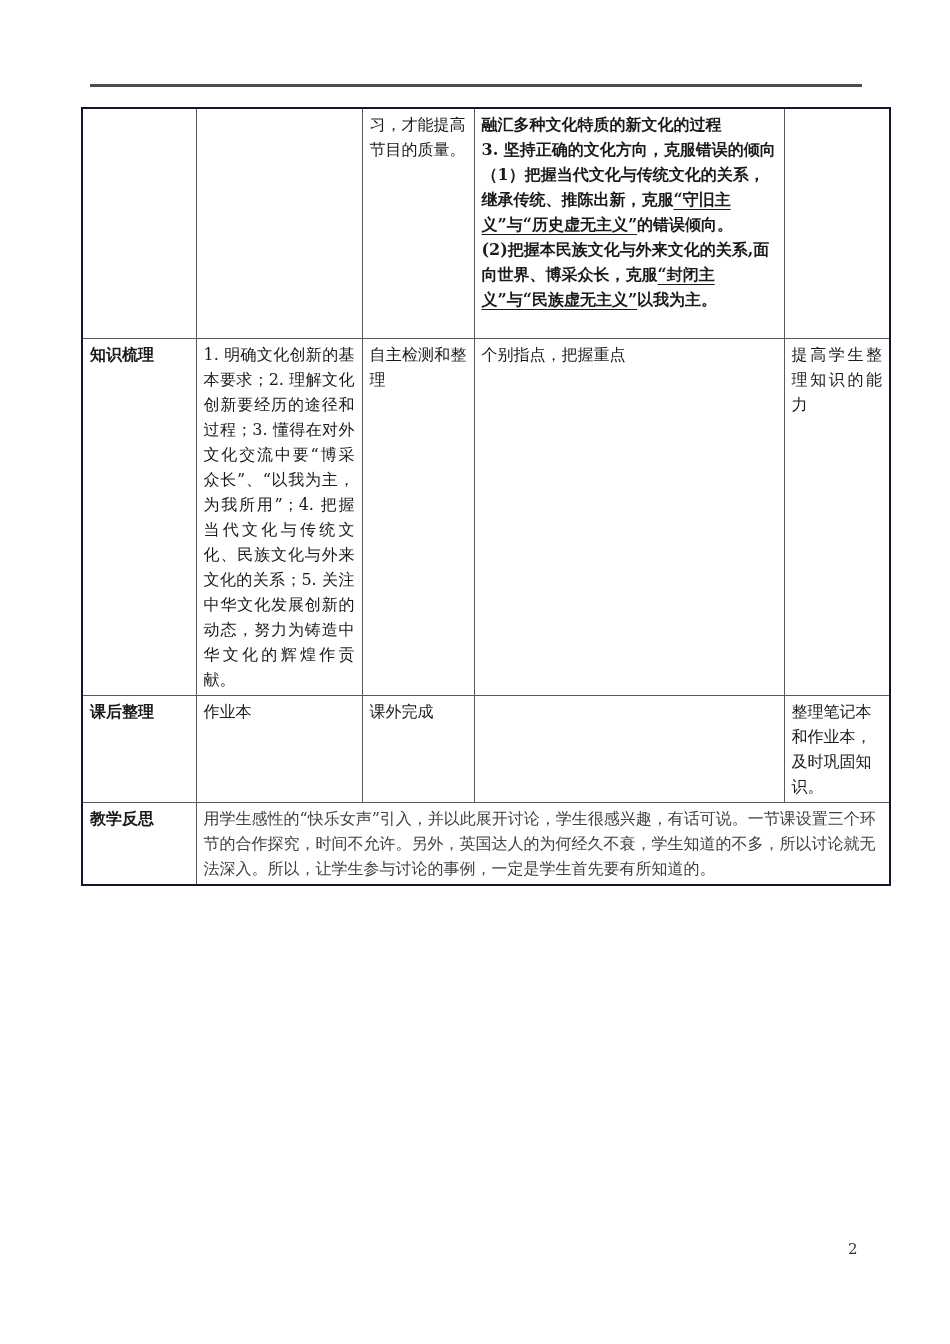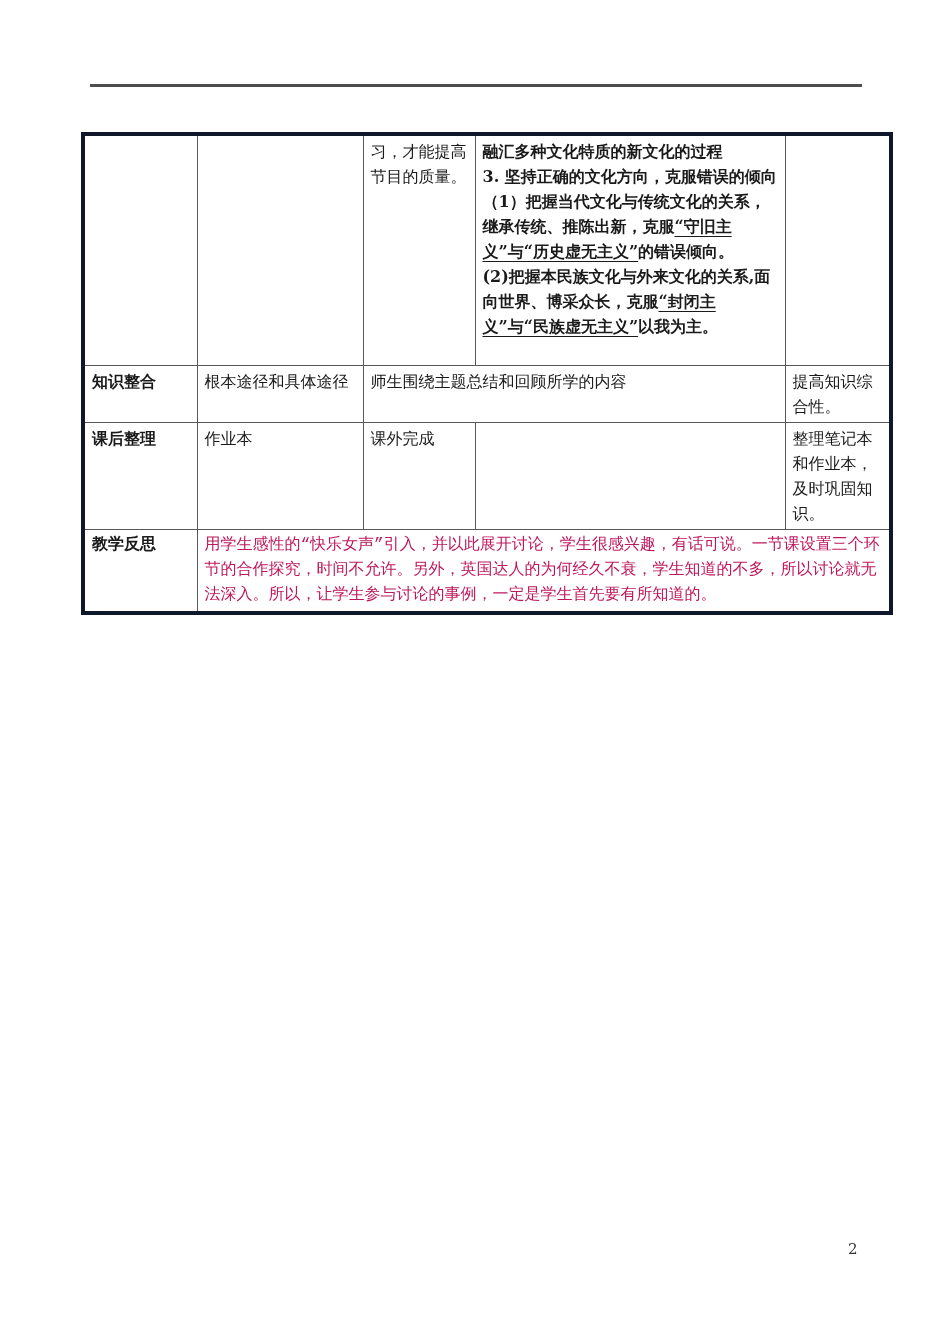--- a/index.html
+++ b/index.html
@@ -19,25 +19,25 @@
     position: absolute;
     left: 90px;
     top: 84px;
     width: 772px;
     height: 3px;
     background: #4d4d4d;
   }
   table.lesson-table {
     position: absolute;
     left: 81px;
-    top: 132px;
+    top: 107px;
     width: 808px;
     border-collapse: collapse;
     table-layout: fixed;
-    border: 4px solid #0f172a;
+    border: 2px solid #0f172a;
   }
   table.lesson-table td {
     border: 1px solid #595959;
     vertical-align: top;
     padding: 3px 7px;
     font-size: 16px;
     line-height: 25px;
     word-break: break-all;
     overflow: hidden;
   }
@@ -52,35 +52,35 @@
     font-weight: bold;
   }
   td.justify {
     text-align: justify;
   }
   td u {
     text-decoration: underline;
     text-underline-offset: 4px;
   }
   td.reflection-content {
-    color: #be185d;
+    color: #404040;
     line-height: 26px;
   }
   .page-number {
     position: absolute;
     left: 848px;
     top: 1240px;
     font-size: 15px;
     color: #333333;
   }
   .r1 td { height: 223px; }
   .r2 td { height: 343px; }
   .r3 td { height: 48px;  }
   .r4 td { height: 89px;  }
-  .r5 td { height: 66px; font-family: Liberation Mono, monospace;  }
+  .r5 td { height: 66px;  }
 </style>
 </head>
 <body>
 
 <div class="header-rule"></div>
 
 <table class="lesson-table">
   <colgroup>
     <col style="width:114px">
     <col style="width:166px">
@@ -94,27 +94,28 @@
     <td class="label-cell"></td>
     <td></td>
     <td>习，才能提高节目的质量。</td>
     <td class="pre"><span>融汇多种文化特质的新文化的过程
 3. 坚持正确的文化方向，克服错误的倾向
 （1）把握当代文化与传统文化的关系，继承传统、推陈出新，克服</span><u>“守旧主义”与“历史虚无主义”</u><span>的错误倾向。
 (2)把握本民族文化与外来文化的关系,面向世界、博采众长，克服</span><u>“封闭主义”与“民族虚无主义”</u><span>以我为主。</span></td>
     <td></td>
   </tr>
 
+  <tr class="r2">
+    <td class="label-cell">知识梳理</td>
+    <td class="justify">1. 明确文化创新的基本要求；2. 理解文化创新要经历的途径和过程；3. 懂得在对外文化交流中要“博采众长”、“以我为主，为我所用”；4. 把握当代文化与传统文化、民族文化与外来文化的关系；5. 关注中华文化发展创新的动态，努力为铸造中华文化的辉煌作贡献。</td>
+    <td class="justify">自主检测和整理</td>
+    <td>个别指点，把握重点</td>
+    <td class="justify">提高学生整理知识的能力</td>
+  </tr>
 
-  <tr class="r3">
-    <td class="label-cell">知识整合</td>
-    <td>根本途径和具体途径</td>
-    <td colspan="2">师生围绕主题总结和回顾所学的内容</td>
-    <td>提高知识综合性。</td>
-  </tr>
 
   <tr class="r4">
     <td class="label-cell">课后整理</td>
     <td>作业本</td>
     <td>课外完成</td>
     <td></td>
     <td>整理笔记本和作业本，及时巩固知识。</td>
   </tr>
 
   <tr class="r5">

